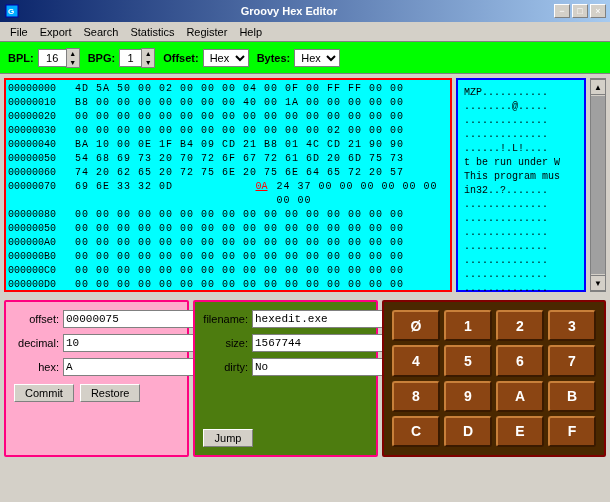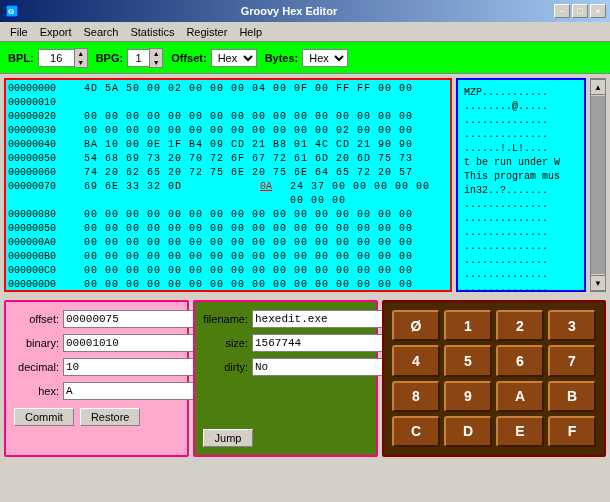--- a/index.html
+++ b/index.html
@@ -140,21 +140,21 @@
     }
     .hex-table {
       width: 100%;
       height: 100%;
       font-family: 'Courier New', monospace;
       font-size: 10px;
       padding: 2px;
     }
     .hex-row {
       display: flex;
-      gap: 18px;
+      gap: 9px;
       line-height: 14px;
     }
     .hex-addr {
       color: #000;
       min-width: 58px;
     }
     .hex-bytes {
       color: #000;
       flex: 1;
       letter-spacing: 1px;
@@ -314,21 +314,21 @@
   <span class="menu-item">Search</span>
   <span class="menu-item">Statistics</span>
   <span class="menu-item">Register</span>
   <span class="menu-item">Help</span>
 </div>
 
 <div class="toolbar">
   <div class="toolbar-input-group">
     <span class="toolbar-label">BPL:</span>
     <div class="spin-box">
-      <input class="spin-input" value="16" style="width: 36px;">
+      <input class="spin-input" value="16" style="width: 28px;">
       <div class="spin-btns">
         <button class="spin-btn">▲</button>
         <button class="spin-btn">▼</button>
       </div>
     </div>
   </div>
   <div class="toolbar-input-group">
     <span class="toolbar-label">BPG:</span>
     <div class="spin-box">
       <input class="spin-input" value="1" style="width: 22px;">
@@ -356,20 +356,21 @@
 
 <div class="main-area">
   <div class="hex-container">
     <div class="hex-table">
       <div class="hex-row">
           <span class="hex-addr">00000000</span>
           <span class="hex-bytes">4D 5A 50 00 02 00 00 00 04 00 0F 00 FF FF 00 00</span>
         </div>
       <div class="hex-row">
           <span class="hex-addr">00000010</span>
+          <span class="hex-bytes">B8 00 00 00 00 00 00 00 40 00 1A 00 00 00 00 00</span>
         </div>
       <div class="hex-row">
           <span class="hex-addr">00000020</span>
           <span class="hex-bytes">00 00 00 00 00 00 00 00 00 00 00 00 00 00 00 00</span>
         </div>
       <div class="hex-row">
           <span class="hex-addr">00000030</span>
           <span class="hex-bytes">00 00 00 00 00 00 00 00 00 00 00 00 02 00 00 00</span>
         </div>
       <div class="hex-row">
@@ -440,24 +441,20 @@
     <button class="scroll-btn">▼</button>
   </div>
 </div>
 
 <div class="bottom-area">
 
   <div class="panel panel-pink-left">
     <div class="field-row">
       <span class="field-label">offset:</span>
       <input class="field-input" value="00000075" style="">
-    </div>
-    <div class="field-row">
-      <span class="field-label">binary:</span>
-      <input class="field-input" value="00001010" style="">
     </div>
     <div class="field-row">
       <span class="field-label">decimal:</span>
       <input class="field-input" value="10" style="">
     </div>
     <div class="field-row">
       <span class="field-label">hex:</span>
       <input class="field-input" value="A" style="">
     </div>
     <div class="btn-row">

